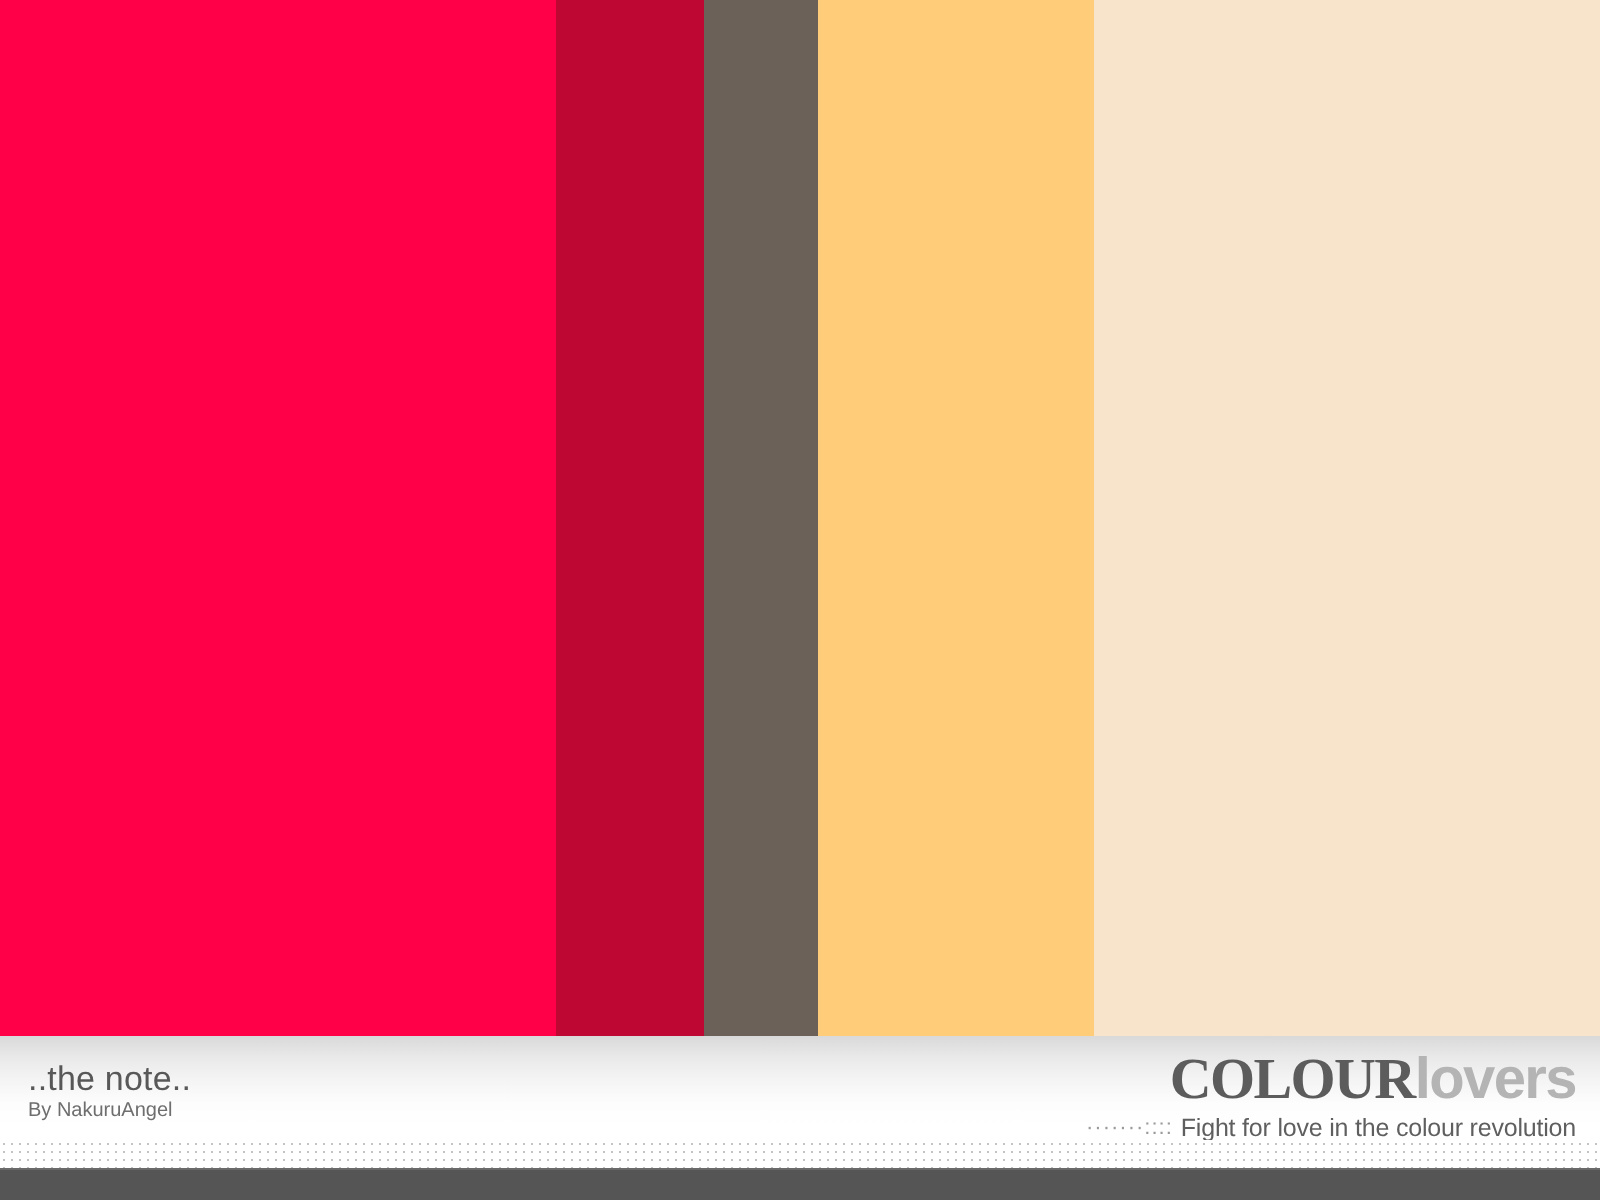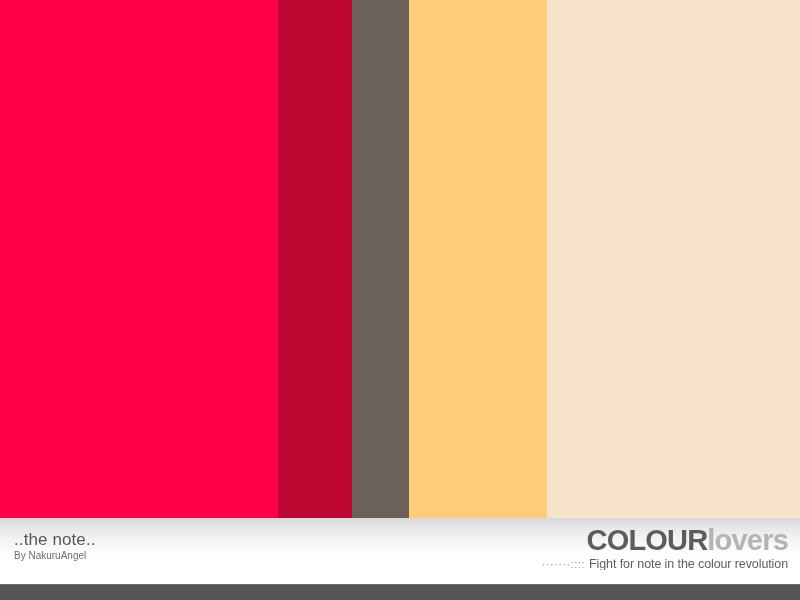--- a/index.html
+++ b/index.html
@@ -85,20 +85,21 @@
   }
   .brand-wordmark {
     font-size: 29px;
     font-weight: bold;
     letter-spacing: -0.8px;
     line-height: 1;
     white-space: nowrap;
   }
   .brand-colour {
     color: #5c5c5c;
+    font-family: Liberation Serif, serif;
   }
   .brand-lovers {
     color: #b4b4b4;
   }
   .brand-tagline-row {
     display: flex;
     align-items: center;
     justify-content: flex-end;
     margin-top: 3px;
     white-space: nowrap;
@@ -163,21 +164,21 @@
         <div class="palette-title">..the note..</div>
         <div class="palette-author">By NakuruAngel</div>
       </div>
 
       <div class="brand">
         <div class="brand-wordmark">
           <span class="brand-colour">COLOUR</span><span class="brand-lovers">lovers</span>
         </div>
         <div class="brand-tagline-row">
           <span class="brand-dots">·······::::</span>
-          <span class="brand-tagline">Fight for note in the colour revolution</span>
+          <span class="brand-tagline">Fight for love in the colour revolution</span>
         </div>
       </div>
 
     </div>
   </div>
 
   <div class="dot-band"></div>
 
   <div class="bottom-bar"></div>
 

